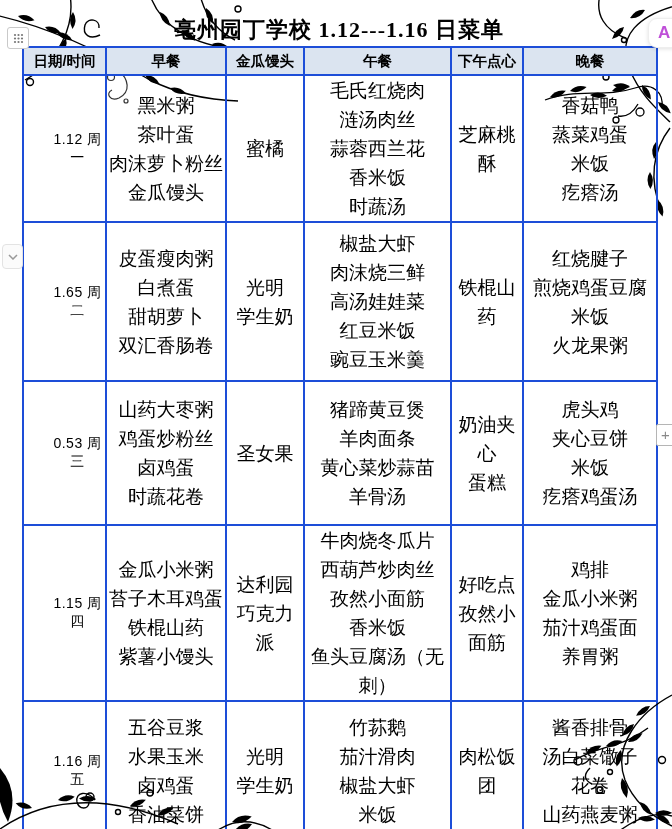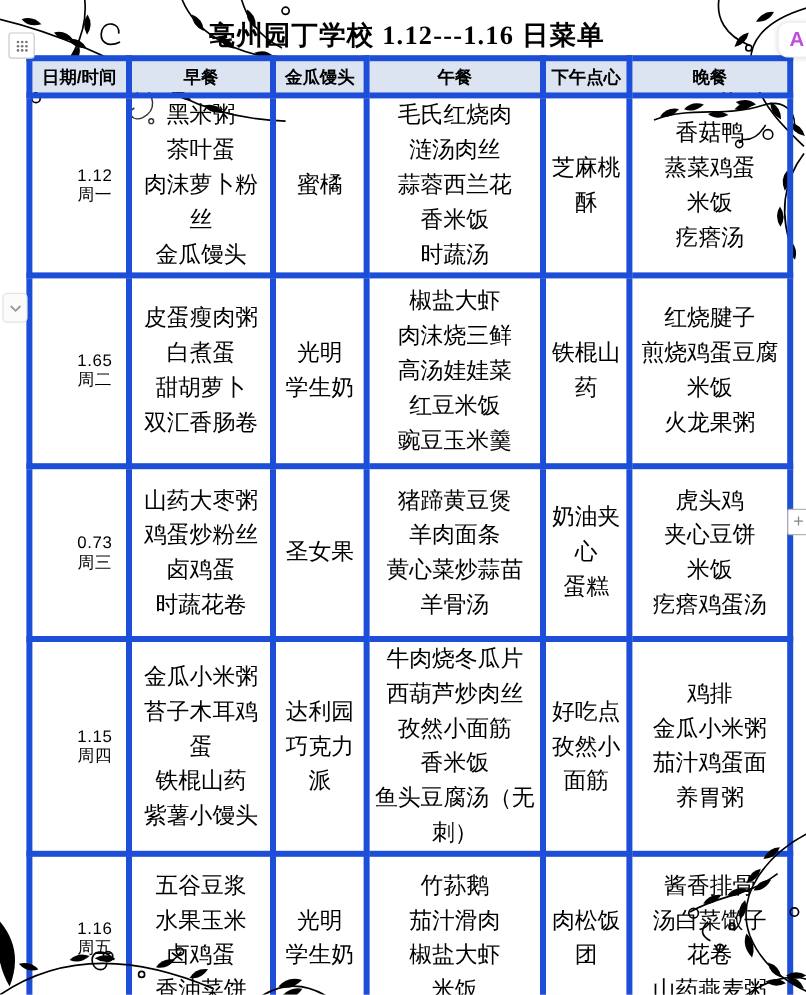--- a/index.html
+++ b/index.html
@@ -17,21 +17,21 @@
     position:absolute;left:22px;top:15px;width:634px;z-index:2;
     text-align:center;font-family:"Liberation Serif","DejaVu Serif",serif;
     font-weight:bold;font-size:22px;letter-spacing:1px;
   }
 
   table.menu-table{
     position:absolute;left:22px;top:46px;z-index:1;
     border-collapse:collapse;table-layout:fixed;width:634px;
   }
   .menu-table th,.menu-table td{
-    border:5px solid #1d4ed8;text-align:center;vertical-align:middle;
+    border:2px solid #1d4ed8;text-align:center;vertical-align:middle;
     padding:0 2px;overflow:hidden;
   }
   .menu-table th{
     background:#dbe4f0;font-size:14.5px;font-weight:600;height:26px;
   }
   .menu-table td{font-size:19px;background:transparent;}
   .menu-table td.menu{white-space:pre-line;line-height:29px;}
   .menu-table td.date{font-size:14px;letter-spacing:0.5px;padding-left:28px;}
   tr.r1{height:144px;} tr.r2{height:159px;} tr.r3{height:144px;}
   tr.r4{height:163px;} tr.r5{height:140px;}
@@ -206,21 +206,21 @@
 高汤娃娃菜
 红豆米饭
 豌豆玉米羹</td>
       <td class="menu">铁棍山药</td>
       <td class="menu">红烧腱子
 煎烧鸡蛋豆腐
 米饭
 火龙果粥</td>
     </tr>
     <tr class="r3">
-      <td class="date">0.73 周三</td>
+      <td class="date">0.53 周三</td>
       <td class="menu">山药大枣粥
 鸡蛋炒粉丝
 卤鸡蛋
 时蔬花卷</td>
       <td class="menu">圣女果</td>
       <td class="menu">猪蹄黄豆煲
 羊肉面条
 黄心菜炒蒜苗
 羊骨汤</td>
       <td class="menu">奶油夹心

